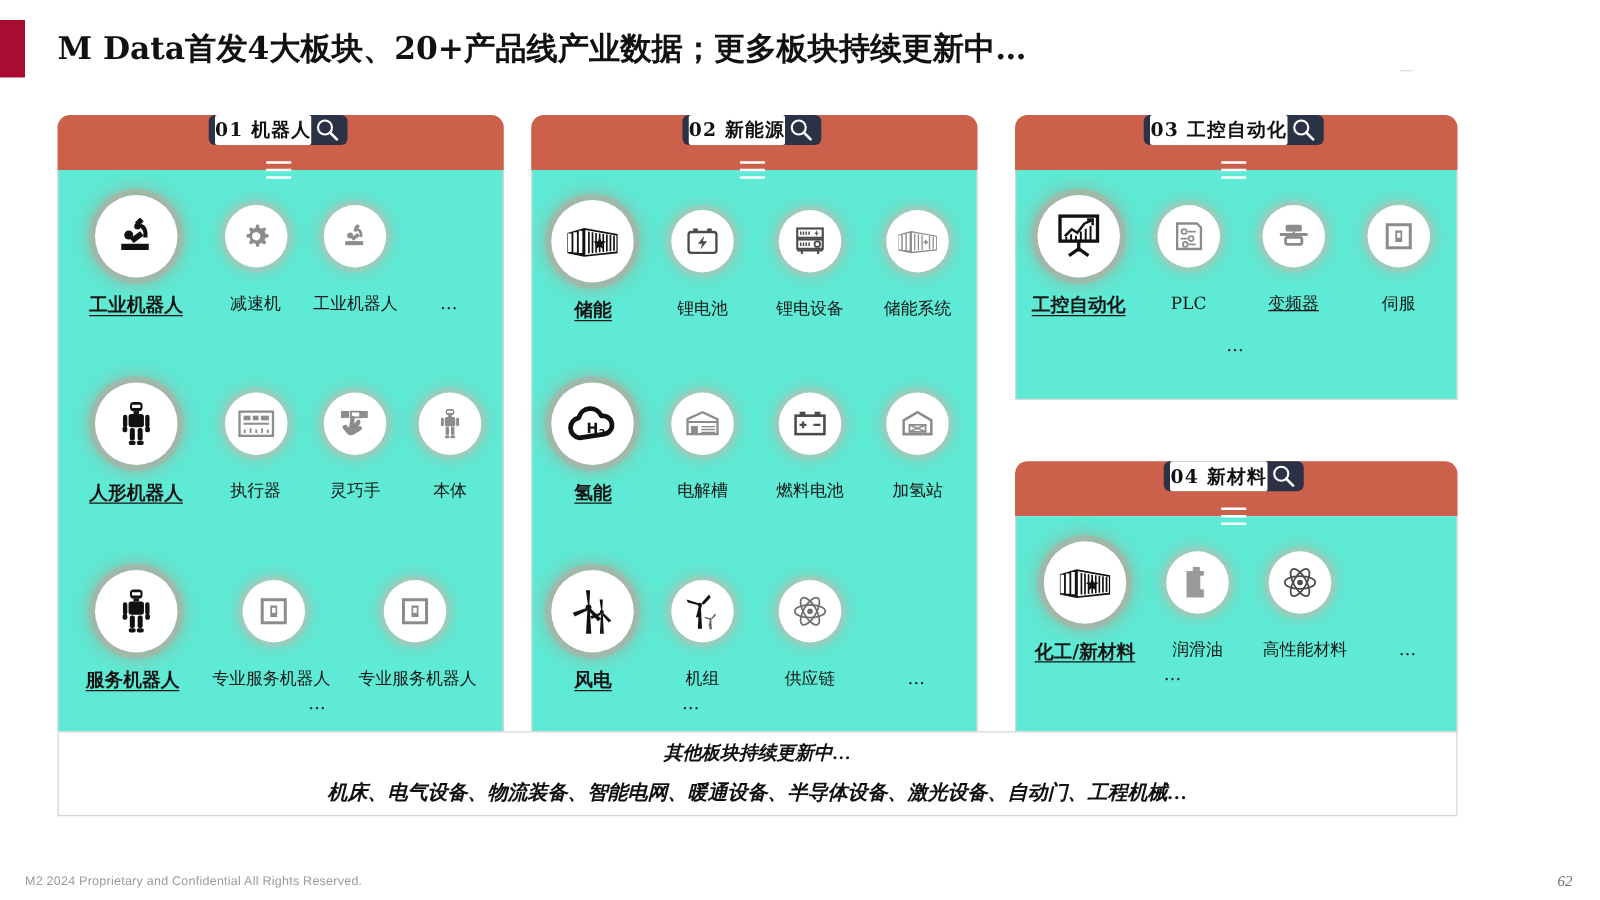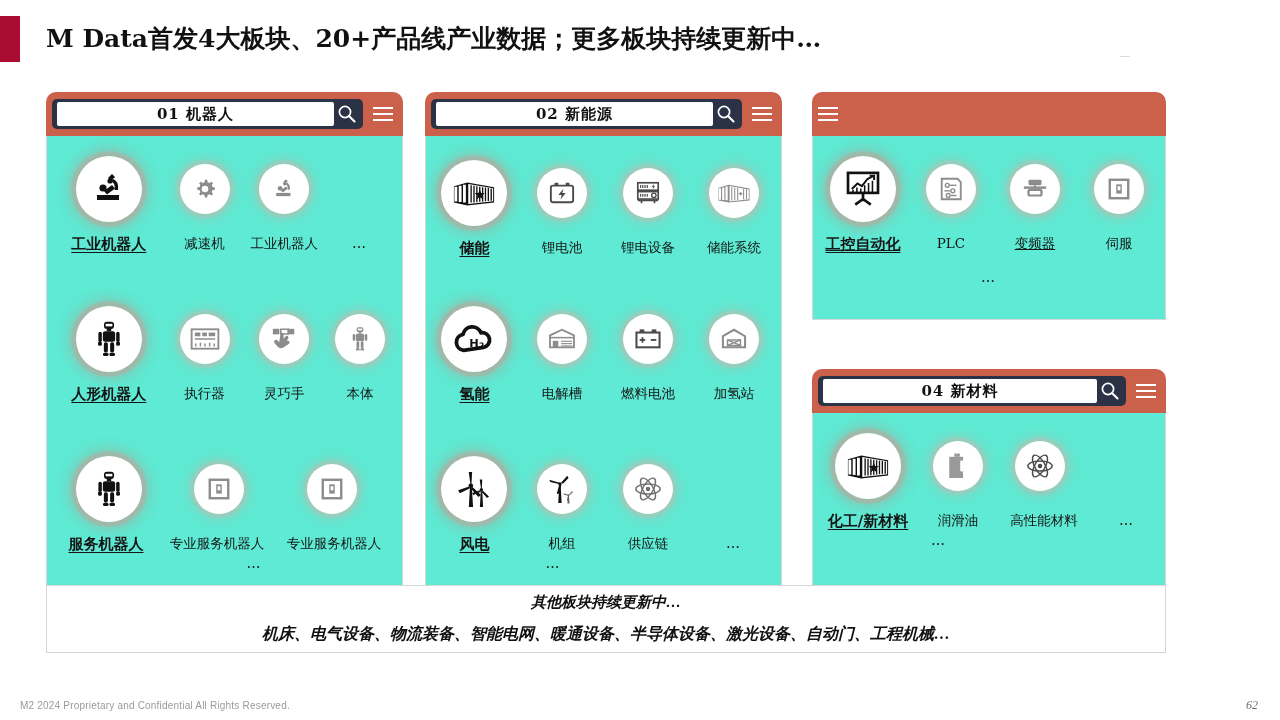--- a/index.html
+++ b/index.html
@@ -30,20 +30,21 @@
     background:#ffffff;
   }
   .card-head{
     background:#cc614b;
     border-radius:10px 10px 0 0;
     height:44px;
     display:flex;align-items:center;
     padding:0 10px 0 6px;
     box-sizing:border-box;
     gap:10px;
+    flex-direction:column;
   }
   .searchbox{
     flex:1;
     height:30px;
     background:#2b3245;
     border-radius:5px;
     display:flex;align-items:center;
     padding:0 3px 0 3px;
     box-sizing:border-box;
   }
@@ -626,20 +627,31 @@
           </div>
       </div>
       <div class="row-ellipsis" style="margin-top:2px;padding-right:100px;">…</div>
     </div>
 
   </div>
 </div>
 
 <div class="card" id="card-2" style="left:812px;top:92px;width:354px;">
   <div class="card-head">
+    <div class="searchbox">
+      <div class="search-field">
+        <span class="search-text">03 工控自动化</span>
+      </div>
+      <div class="search-icon">
+        <svg width="22" height="20" viewBox="0 0 22 20">
+            <circle cx="9" cy="8" r="5.6" fill="none" stroke="#fff" stroke-width="1.7"></circle>
+            <line x1="13" y1="12" x2="18.5" y2="17.5" stroke="#fff" stroke-width="2.1" stroke-linecap="round"></line>
+          </svg>
+      </div>
+    </div>
     <div class="menu-icon">
         <i></i>
         <i></i>
         <i></i>
       </div>
   </div>
   <div class="card-body" style="height:184px;">
     <div class="row" style="height:170px;">
       <div class="row-icons" style="padding:12px 4px 0 4px;">
         <div class="cell" style="width:94px;">
@@ -690,21 +702,21 @@
           <div class="glow small">
             <svg width="24" height="24" viewBox="0 0 26 26">
               <rect x="3" y="3" width="20" height="20" fill="none" stroke="#8c8c8c" stroke-width="2.6"></rect>
               <rect x="10" y="8" width="6" height="10" fill="#8c8c8c"></rect>
               <rect x="11.5" y="10" width="3" height="4.4" fill="#fff"></rect>
             </svg>
           </div>
         </div>
       </div>
       <div class="row-labels" style="padding:14px 4px 0 4px;">
-        <div class="cell" style="width:94px;text-decoration:underline;">
+        <div class="cell" style="width:94px;">
             <span class="lbl main">工控自动化</span>
           </div>
         <div class="cell" style="width:86px;">
             <span class="lbl sub">PLC</span>
           </div>
         <div class="cell" style="width:86px;text-decoration:underline;">
             <span class="lbl sub">变频器</span>
           </div>
         <div class="cell" style="width:86px;">
             <span class="lbl sub">伺服</span>

